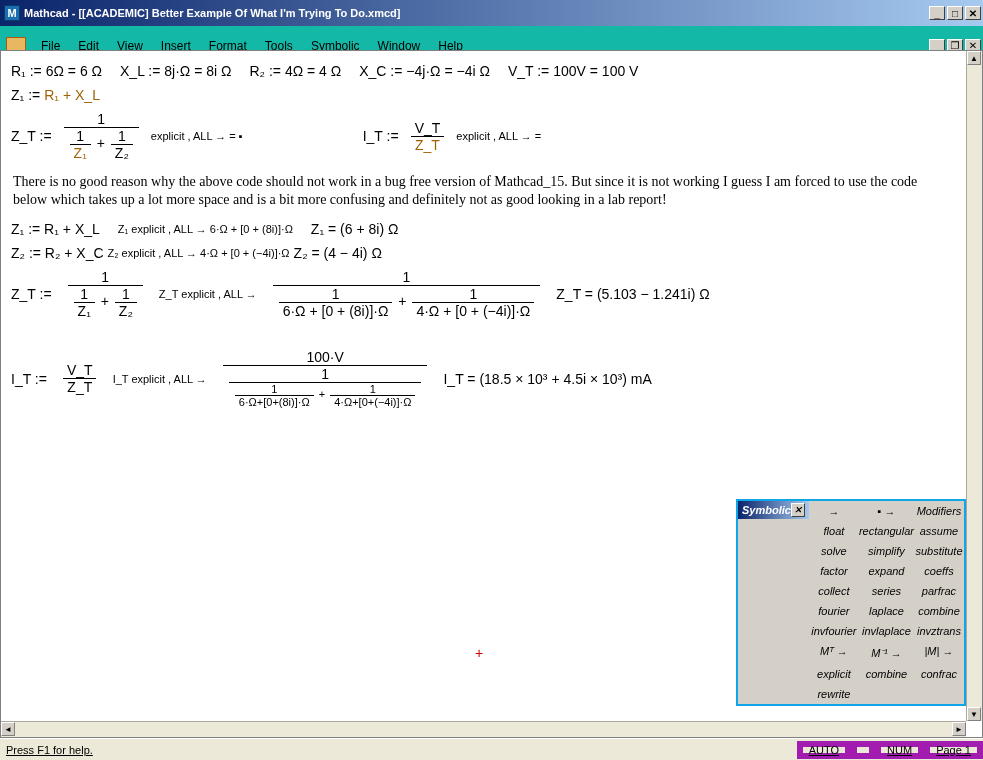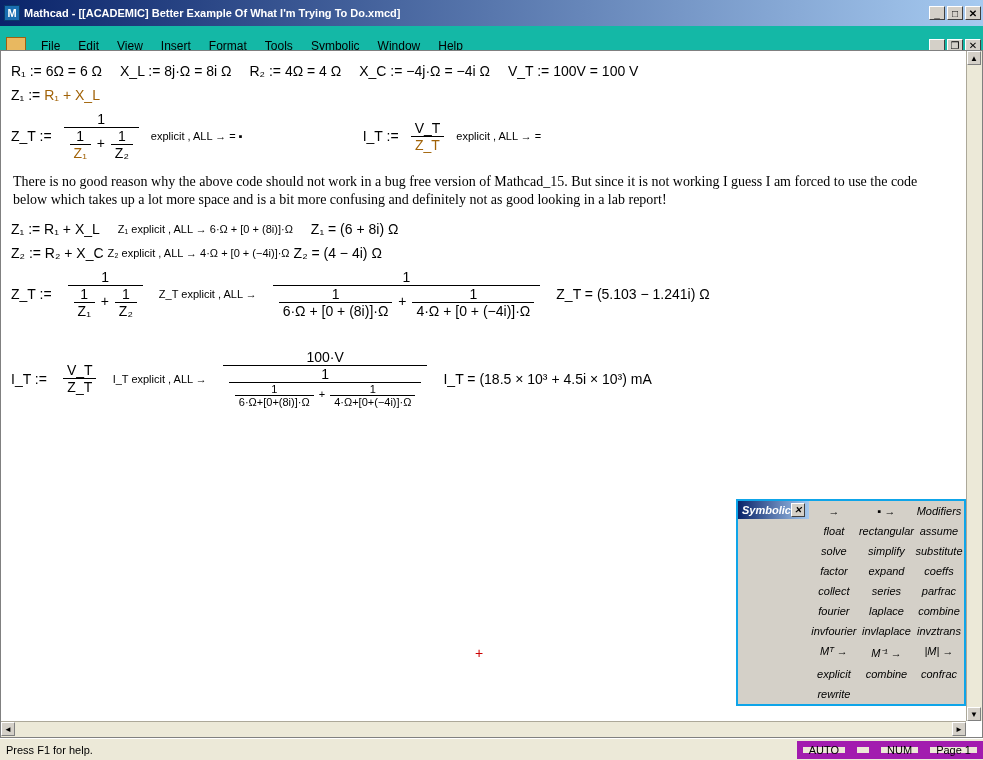--- a/index.html
+++ b/index.html
@@ -66,21 +66,21 @@
 .red { color: #a16207; }
 .expl { font-size: 11px; }
 .frac { display:inline-flex; flex-direction:column; align-items:center; vertical-align:middle; margin:0 2px;}
 .frac .top, .frac .bot { padding: 0 4px; }
 .frac .bot { border-top: 1px solid #000; }
 .note { font-family: Liberation Serif, serif; font-size:14px; margin: 12px 8px; max-width: 920px; line-height:1.3;}
 .cursor-cross { color:#cc0000; font-size:14px; position:absolute; }
 .statusbar {
   position:absolute; bottom:0; left:0; right:0; height:22px;
   background:#ece9d8; border-top:1px solid #fff;
-  display:flex; align-items:center; font-size:11px;
+  display:flex; align-items:center; font-size:11px;text-decoration:underline;
 }
 .status-cell { border:6px solid #a21caf; padding:2px 6px; height:18px; display:flex;align-items:center;}
 .symbolic-toolbar {
   position:absolute; right:16px; top:448px;
   width:230px; background:#d4d0c8;
   border:2px solid #0ea5e9;
   display:flex; flex-direction:row;font-style:italic;
 }
 .sym-title { height:18px; background: linear-gradient(to right, #0a246a, #a6caf0);
   color:#fff; font-weight:bold; font-size:11px;

